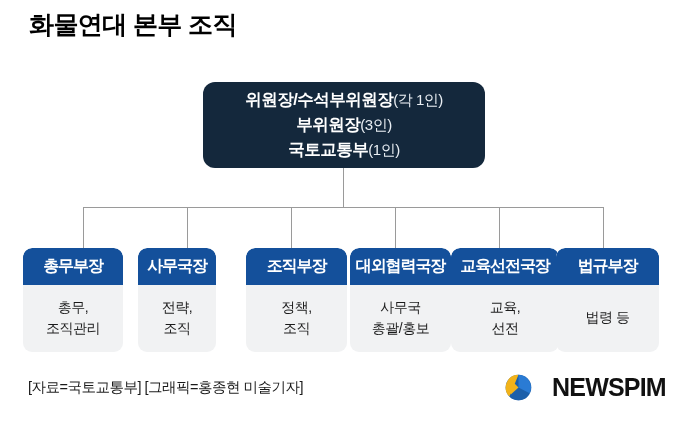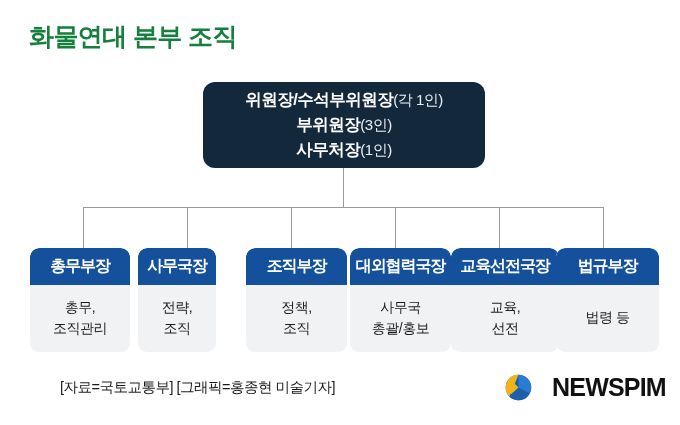--- a/index.html
+++ b/index.html
@@ -16,25 +16,25 @@
     width: 680px;
     height: 425px;
     background: #ffffff;
     overflow: hidden;
   }
 
   
   .title {
     position: absolute;
     left: 29px;
-    top: 20px;
+    top: 8px;
     font-size: 25px;
     font-weight: 700;
     letter-spacing: -0.6px;
-    color: #15803d;
+    color: #000000;
     white-space: nowrap;
   }
 
   
   .root-box {
     position: absolute;
     left: 203px;
     top: 82px;
     width: 282px;
     height: 86px;
@@ -129,21 +129,20 @@
 
   
   .footer-credit {
     position: absolute;
     left: 28px;
     top: 378px;
     font-size: 14.5px;
     letter-spacing: -0.5px;
     color: #1a1a1a;
     white-space: nowrap;
-    margin-left: 32px;
   }
   .logo {
     position: absolute;
     left: 505px;
     top: 374px;
     display: flex;
     align-items: center;
     gap: 20px;
   }
   .logo-mark {
@@ -167,34 +166,34 @@
   <div class="title">화물연대 본부 조직</div>
 
   <div class="root-box">
     <div class="root-line">
       <span class="strong">위원장/수석부위원장</span><span class="paren">(각 1인)</span>
     </div>
     <div class="root-line">
       <span class="strong">부위원장</span><span class="paren">(3인)</span>
     </div>
     <div class="root-line">
-      <span class="strong">사무처장</span><span class="paren">(1인)</span>
+      <span class="strong">국토교통부</span><span class="paren">(1인)</span>
     </div>
   </div>
 
   <div class="conn conn-v-root"></div>
   <div class="conn conn-bus"></div>
   <div class="conn conn-drop" style="left:83px;"></div>
   <div class="conn conn-drop" style="left:187px;"></div>
   <div class="conn conn-drop" style="left:291px;"></div>
   <div class="conn conn-drop" style="left:395px;"></div>
   <div class="conn conn-drop" style="left:499px;"></div>
   <div class="conn conn-drop" style="left:603px;"></div>
 
-  <div class="card" style="left:30px;  width:100px;">
+  <div class="card" style="left:23px;  width:100px;">
     <div class="card-head">총무부장</div>
     <div class="card-body">
       <span>총무,</span>
       <span>조직관리</span>
     </div>
   </div>
 
   <div class="card" style="left:138px; width:78px;">
     <div class="card-head">사무국장</div>
     <div class="card-body">

